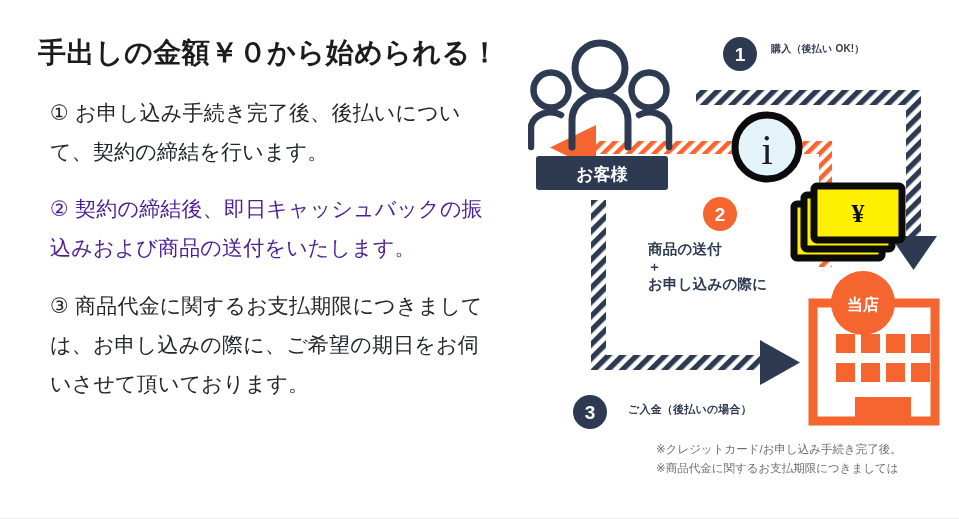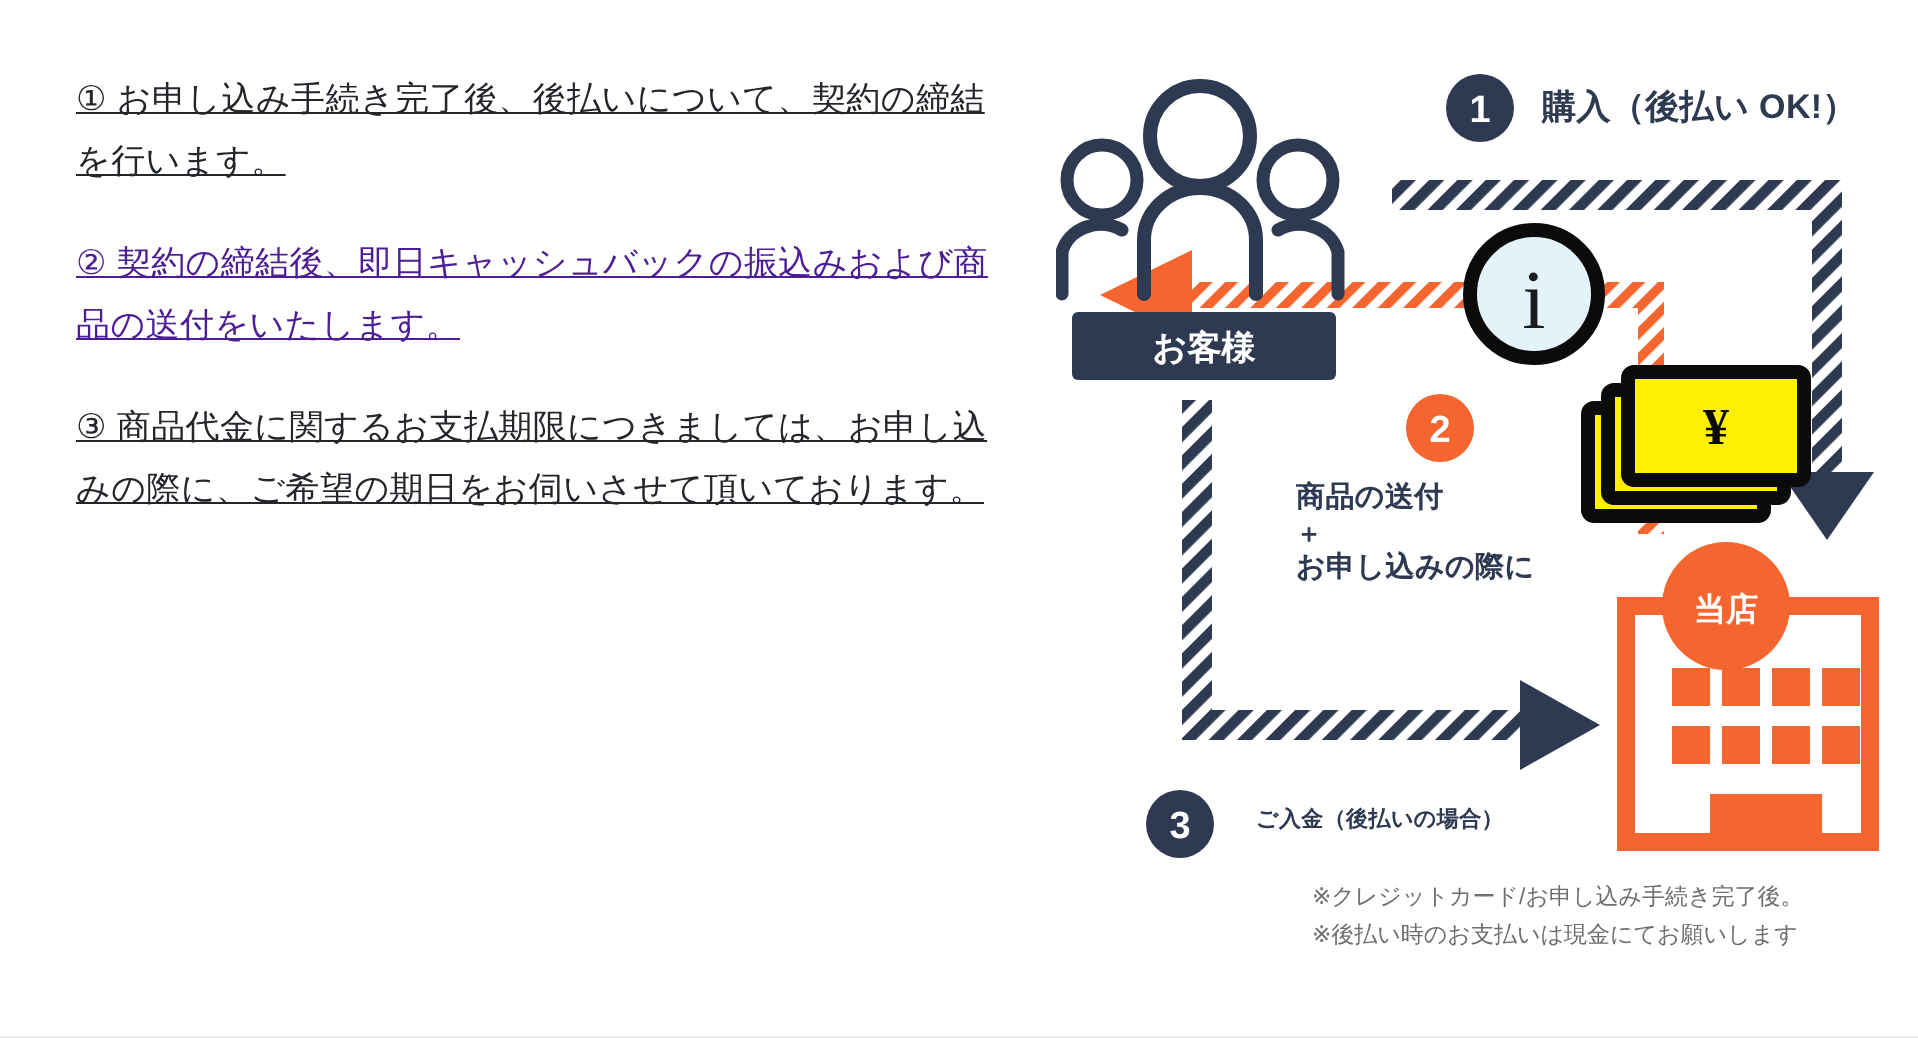--- a/index.html
+++ b/index.html
@@ -14,52 +14,53 @@
   .bottom-rule{position:absolute;left:0;bottom:0;width:959px;height:1px;background:#ececec;}
 
   
   .left{position:absolute;left:38px;top:34px;width:460px;}
   .headline{
     font-size:28px;font-weight:700;color:#1c1c1c;
     letter-spacing:.5px;line-height:1.35;margin:0 0 22px 0;
     white-space:nowrap;
   }
   .para{
-    font-size:17px;line-height:1.85;color:#23262b;
-    margin:0 0 19px 0;letter-spacing:.2px;text-decoration:underline;
+    font-size:21px;line-height:1.85;color:#23262b;
+    margin:0 0 19px 12px;letter-spacing:.2px;
   }
   .para.accent{color:#4c1d95;}
   .para:last-child{margin-bottom:0;}
 
   
   .diagram{position:absolute;left:528px;top:22px;width:432px;height:480px;}
   .diagram svg{display:block;}
 
   .dlabel{
     position:absolute;font-weight:700;color:#2e3a52;
     letter-spacing:.2px;white-space:nowrap;
   }
-  #label-step1{left:243px;top:20px;font-size:17px;}
+  #label-step1{left:243px;top:20px;font-size:10px;}
   #label-step3{left:100px;top:380px;font-size:11px;}
   #label-mid{left:120px;top:218px;font-size:14.5px;width:180px;line-height:1.35;}
   #label-mid .plus{font-size:13px;display:block;line-height:1.15;}
 
   .notes{
     position:absolute;left:128px;top:418px;
     font-size:11.5px;line-height:1.65;color:#6e6e6e;white-space:nowrap;
   }
 
   .badge-text{font-weight:700;fill:#ffffff;}
 </style>
 </head>
 <body>
 
 <div class="page">
 
   <div class="left">
+    <h1 class="headline">手出しの金額￥０から始められる！</h1>
     <p class="para">① お申し込み手続き完了後、後払いについて、契約の締結を行います。</p>
     <p class="para accent">② 契約の締結後、即日キャッシュバックの振込みおよび商品の送付をいたします。</p>
     <p class="para">③ 商品代金に関するお支払期限につきましては、お申し込みの際に、ご希望の期日をお伺いさせて頂いております。</p>
   </div>
 
   <div class="diagram">
 
     <svg width="432" height="480" viewBox="0 0 432 480" xmlns="http://www.w3.org/2000/svg">
       <defs>
 
@@ -154,18 +155,18 @@
     <div class="dlabel" id="label-mid">
       <span>商品の送付</span>
       <span class="plus">＋</span>
       <span>お申し込みの際に</span>
     </div>
 
     <div class="dlabel" id="label-step3">ご入金（後払いの場合）</div>
 
     <div class="notes">
       <div>※クレジットカード/お申し込み手続き完了後。</div>
-      <div>※後払い時のお支払いは現金にてお願いします</div>
+      <div>※商品代金に関するお支払期限につきましては</div>
     </div>
   </div>
 
   <div class="bottom-rule"></div>
 </div>
 
 </body></html>

